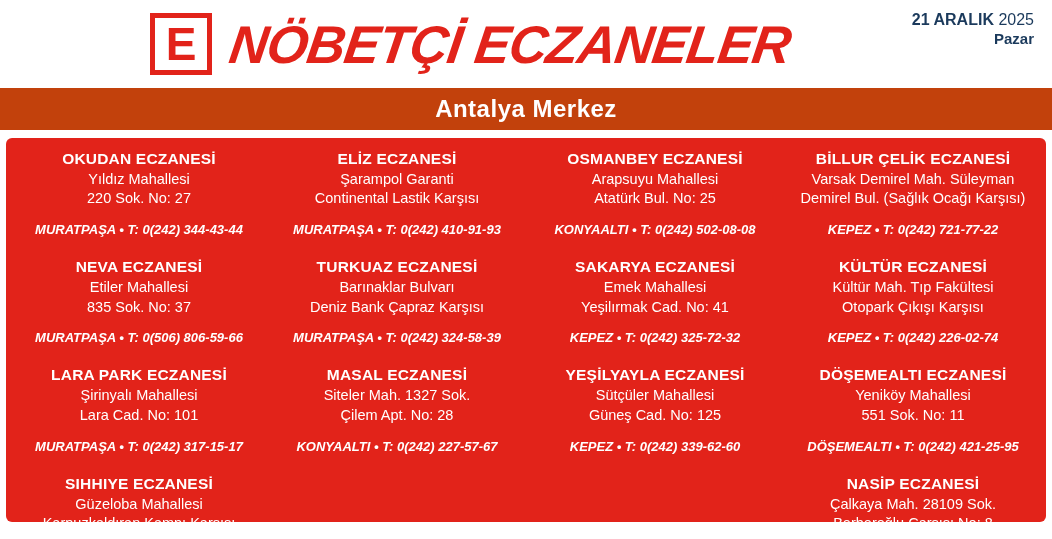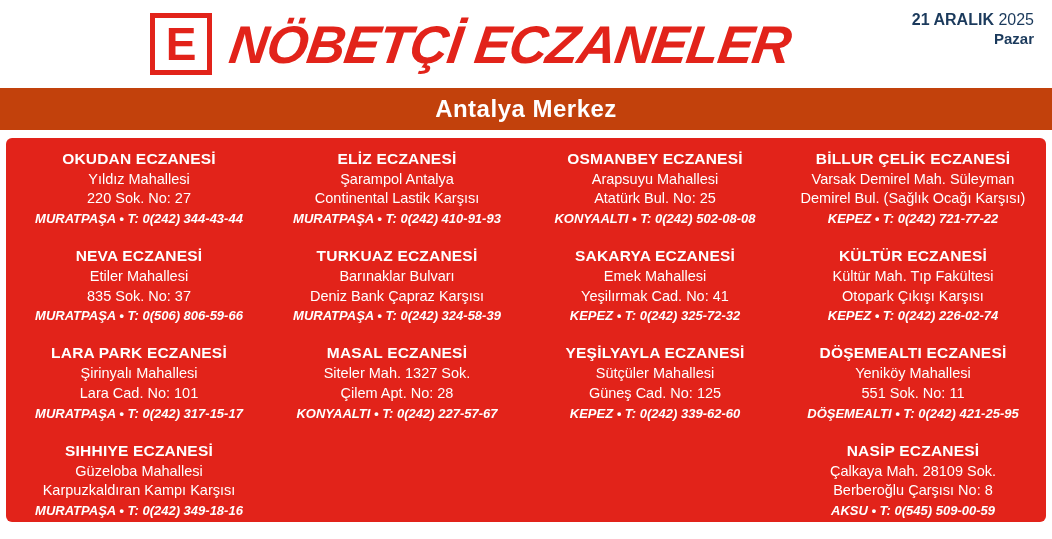--- a/index.html
+++ b/index.html
@@ -112,21 +112,21 @@
   .entry-addr {
     font-size: 14.5px;
     line-height: 1.35;
     font-weight: normal;
   }
   .entry-contact {
     font-size: 13px;
     font-weight: bold;
     font-style: italic;
     line-height: 1.4;
-    margin-top: 1px;
+    margin-top: 12px;
   }
 </style>
 </head>
 <body>
 
 <div class="page">
 
   <div class="header">
     <div class="logo-box">
       <span class="logo-letter">E</span>
@@ -171,21 +171,21 @@
         <div class="entry-name">SIHHIYE ECZANESİ</div>
         <div class="entry-addr">Güzeloba Mahallesi</div>
         <div class="entry-addr">Karpuzkaldıran Kampı Karşısı</div>
         <div class="entry-contact">MURATPAŞA • T: 0(242) 349-18-16</div>
       </div>
     </div>
 
     <div class="col">
       <div class="entry">
         <div class="entry-name">ELİZ ECZANESİ</div>
-        <div class="entry-addr">Şarampol Antalya</div>
+        <div class="entry-addr">Şarampol Garanti</div>
         <div class="entry-addr">Continental Lastik Karşısı</div>
         <div class="entry-contact">MURATPAŞA • T: 0(242) 410-91-93</div>
       </div>
       <div class="entry">
         <div class="entry-name">TURKUAZ ECZANESİ</div>
         <div class="entry-addr">Barınaklar Bulvarı</div>
         <div class="entry-addr">Deniz Bank Çapraz Karşısı</div>
         <div class="entry-contact">MURATPAŞA • T: 0(242) 324-58-39</div>
       </div>
       <div class="entry">

